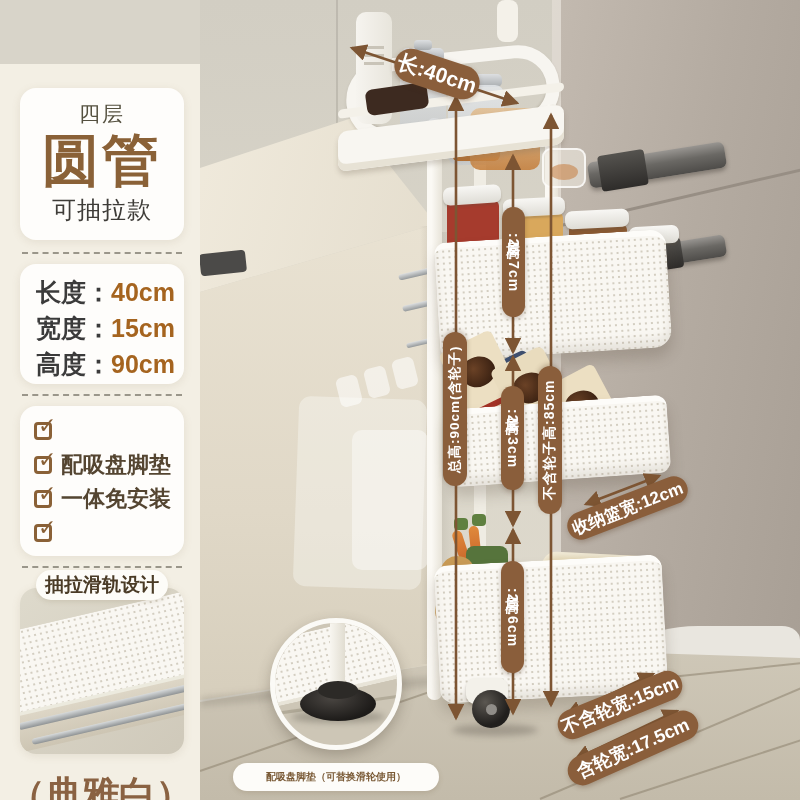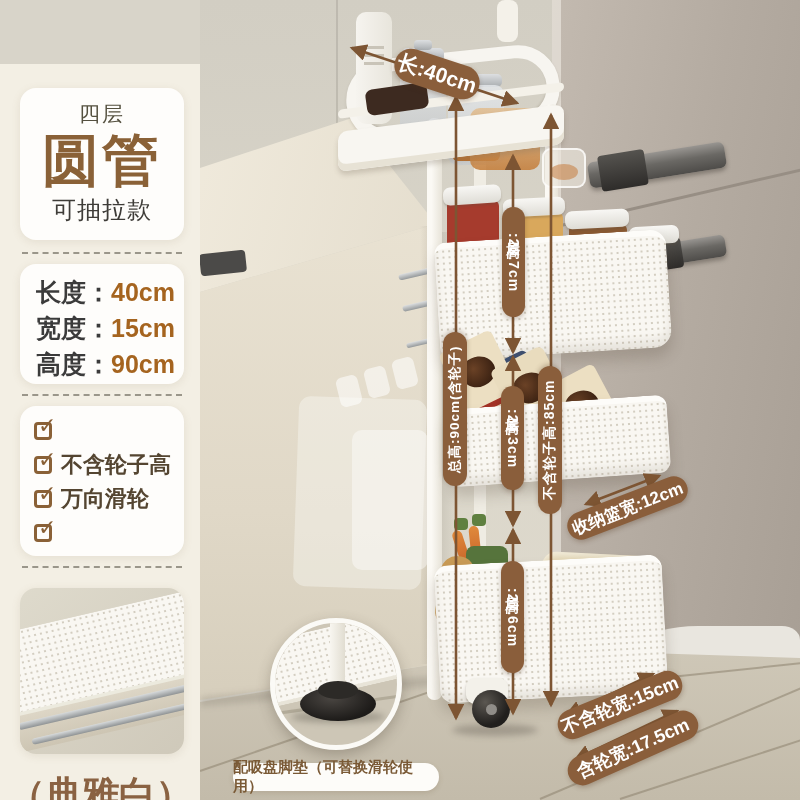--- a/index.html
+++ b/index.html
@@ -129,21 +129,21 @@
   .color-name{left:0;top:706px;width:200px;text-align:center;font-size:38px;font-weight:600;color:#8a6242;letter-spacing:-1px;}
 
   
   .inset{left:270px;top:618px;width:132px;height:132px;border-radius:50%;border:5px solid #fbfaf6;overflow:hidden;background:#cdc6b6;box-shadow:0 5px 14px rgba(70,60,45,.3);z-index:24;}
   .in-mesh{position:absolute;left:-22px;top:2px;width:176px;height:66px;border-radius:6px;transform:rotate(-13deg);border-bottom:4px solid #e8e4d8;}
   .in-floorline{position:absolute;left:-10px;top:80px;width:150px;height:3px;background:rgba(130,120,100,.35);transform:rotate(-8deg);}
   .in-pole{position:absolute;left:55px;top:-6px;width:15px;height:76px;background:linear-gradient(90deg,#f8f6f0,#e1ddd1);border-radius:7px;}
   .in-cap{position:absolute;left:43px;top:58px;width:40px;height:18px;background:#2c2a27;border-radius:50%;}
   .in-pad{position:absolute;left:25px;top:64px;width:76px;height:34px;background:radial-gradient(ellipse at 42% 32%,#4a4642,#1d1b19 70%);border-radius:50%;}
   .in-shadow{position:absolute;left:16px;top:88px;width:94px;height:12px;background:rgba(60,55,45,.3);border-radius:50%;filter:blur(3px);}
-  .caption{left:233px;top:763px;width:206px;height:28px;background:#fdfcf9;border-radius:15px;display:flex;align-items:center;justify-content:center;font-size:15px;font-weight:bold;color:#7a5a36;z-index:25;box-shadow:0 2px 5px rgba(120,100,70,.2);letter-spacing:0;}
+  .caption{left:233px;top:763px;width:206px;height:28px;background:#fdfcf9;border-radius:15px;display:flex;align-items:center;justify-content:center;font-size:10px;font-weight:bold;color:#7a5a36;z-index:25;box-shadow:0 2px 5px rgba(120,100,70,.2);letter-spacing:0;}
 
   svg.arrows{position:absolute;left:0;top:0;z-index:18;pointer-events:none;}
   .z20{z-index:20;}
 </style>
 </head>
 <body>
 
 <div id="stage">
 
   <div class="abs wall"></div>
@@ -318,36 +318,37 @@
     <div class="card feat-card">
       <div class="feat-row">
         <span class="cbox">
             <span>✓</span>
           </span>
       </div>
       <div class="feat-row">
         <span class="cbox">
             <span>✓</span>
           </span>
-        <span>不含轮子高</span>
+        <span>配吸盘脚垫</span>
       </div>
       <div class="feat-row">
         <span class="cbox">
             <span>✓</span>
           </span>
-        <span>万向滑轮</span>
+        <span>一体免安装</span>
       </div>
       <div class="feat-row">
         <span class="cbox">
             <span>✓</span>
           </span>
       </div>
     </div>
     <div class="sep sep3"></div>
 
+    <div class="abs slide-title">抽拉滑轨设计</div>
     <div class="card photo-card">
       <div class="pc-runner"></div>
       <div class="pc-basket mesh"></div>
       <div class="pc-under"></div>
       <div class="pc-rail pc-r1"></div>
       <div class="pc-rail pc-r2"></div>
     </div>
 
     <div class="abs color-name">（典雅白）</div>
   </div>

